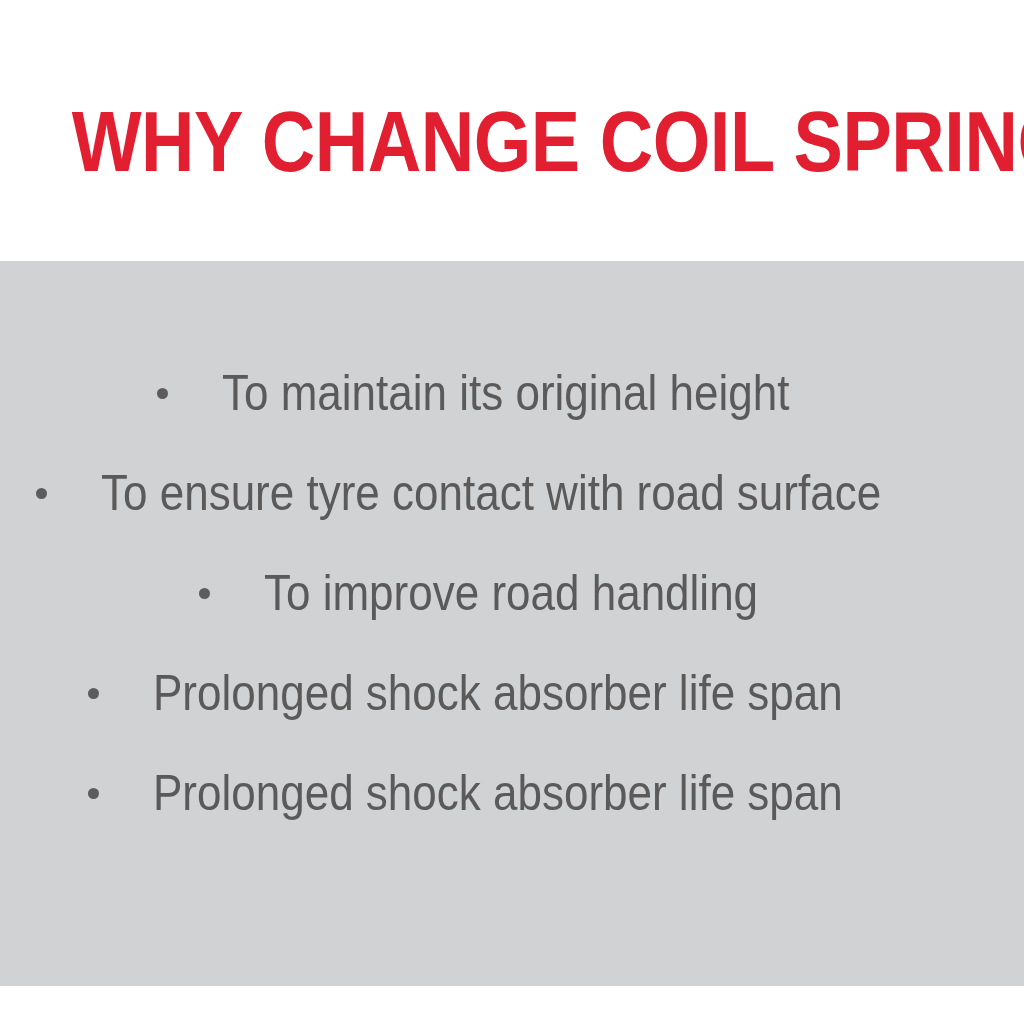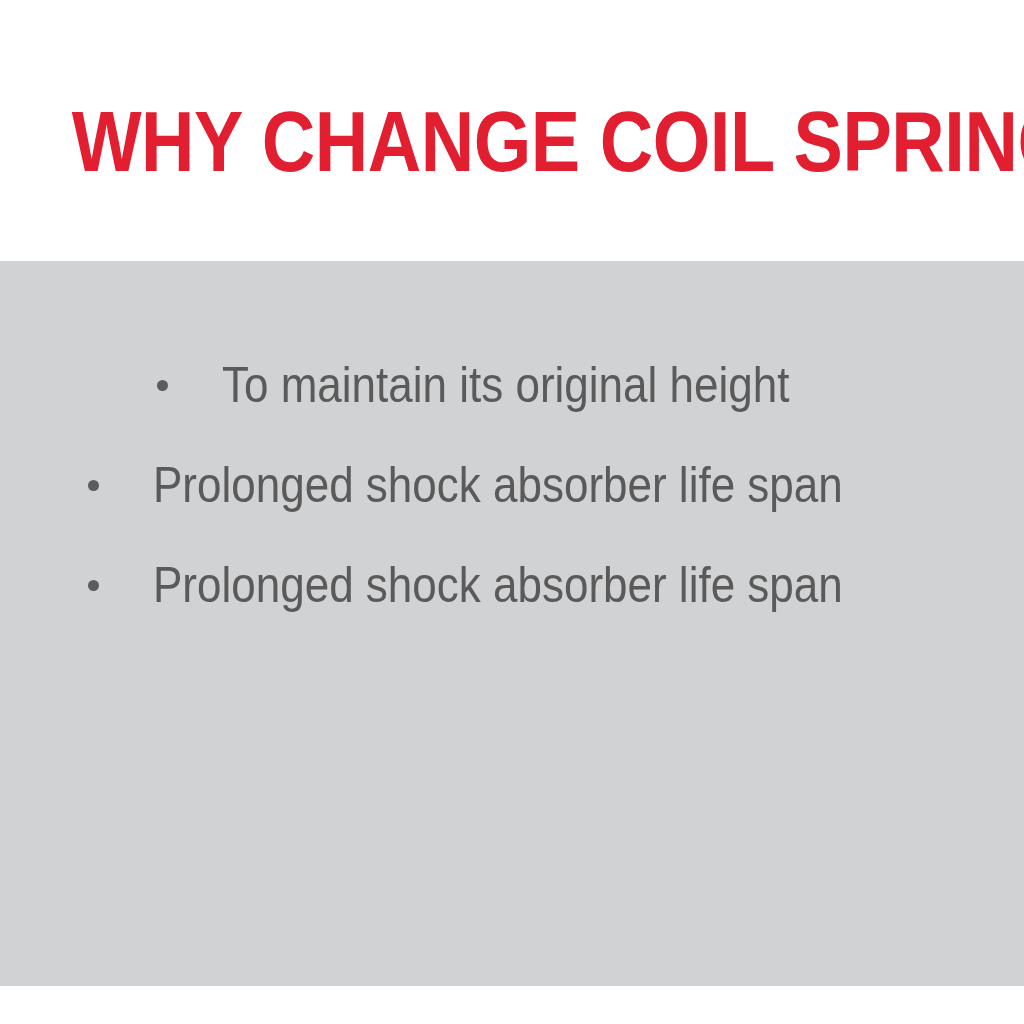--- a/index.html
+++ b/index.html
@@ -61,21 +61,21 @@
     display: flex;
     flex-direction: column;
     align-items: center;
     justify-content: flex-start;
     padding-top: 74px;
     box-sizing: border-box;
   }
 
   .benefit-list {
     list-style: none;
-    margin: 0;
+    margin: 8px;
     padding: 0;
     width: 100%;
   }
 
   .benefit-item {
     display: flex;
     align-items: center;
     justify-content: center;
     height: 100px;
     width: 100%;
@@ -123,21 +123,29 @@
   </div>
 
   <div class="benefits-panel">
     <ul class="benefit-list">
 
       <li class="benefit-item">
         <span class="bullet-dot"></span>
         <span class="benefit-text">To maintain its original height</span>
       </li>
 
+      <li class="benefit-item">
+        <span class="bullet-dot"></span>
+        <span class="benefit-text">To ensure tyre contact with road surface</span>
+      </li>
 
+      <li class="benefit-item">
+        <span class="bullet-dot"></span>
+        <span class="benefit-text">To improve road handling</span>
+      </li>
 
 
       <li class="benefit-item">
         <span class="bullet-dot"></span>
         <span class="benefit-text">Prolonged shock absorber life span</span>
       </li>
 
       <li class="benefit-item">
         <span class="bullet-dot"></span>
         <span class="benefit-text">Prolonged shock absorber life span</span>

